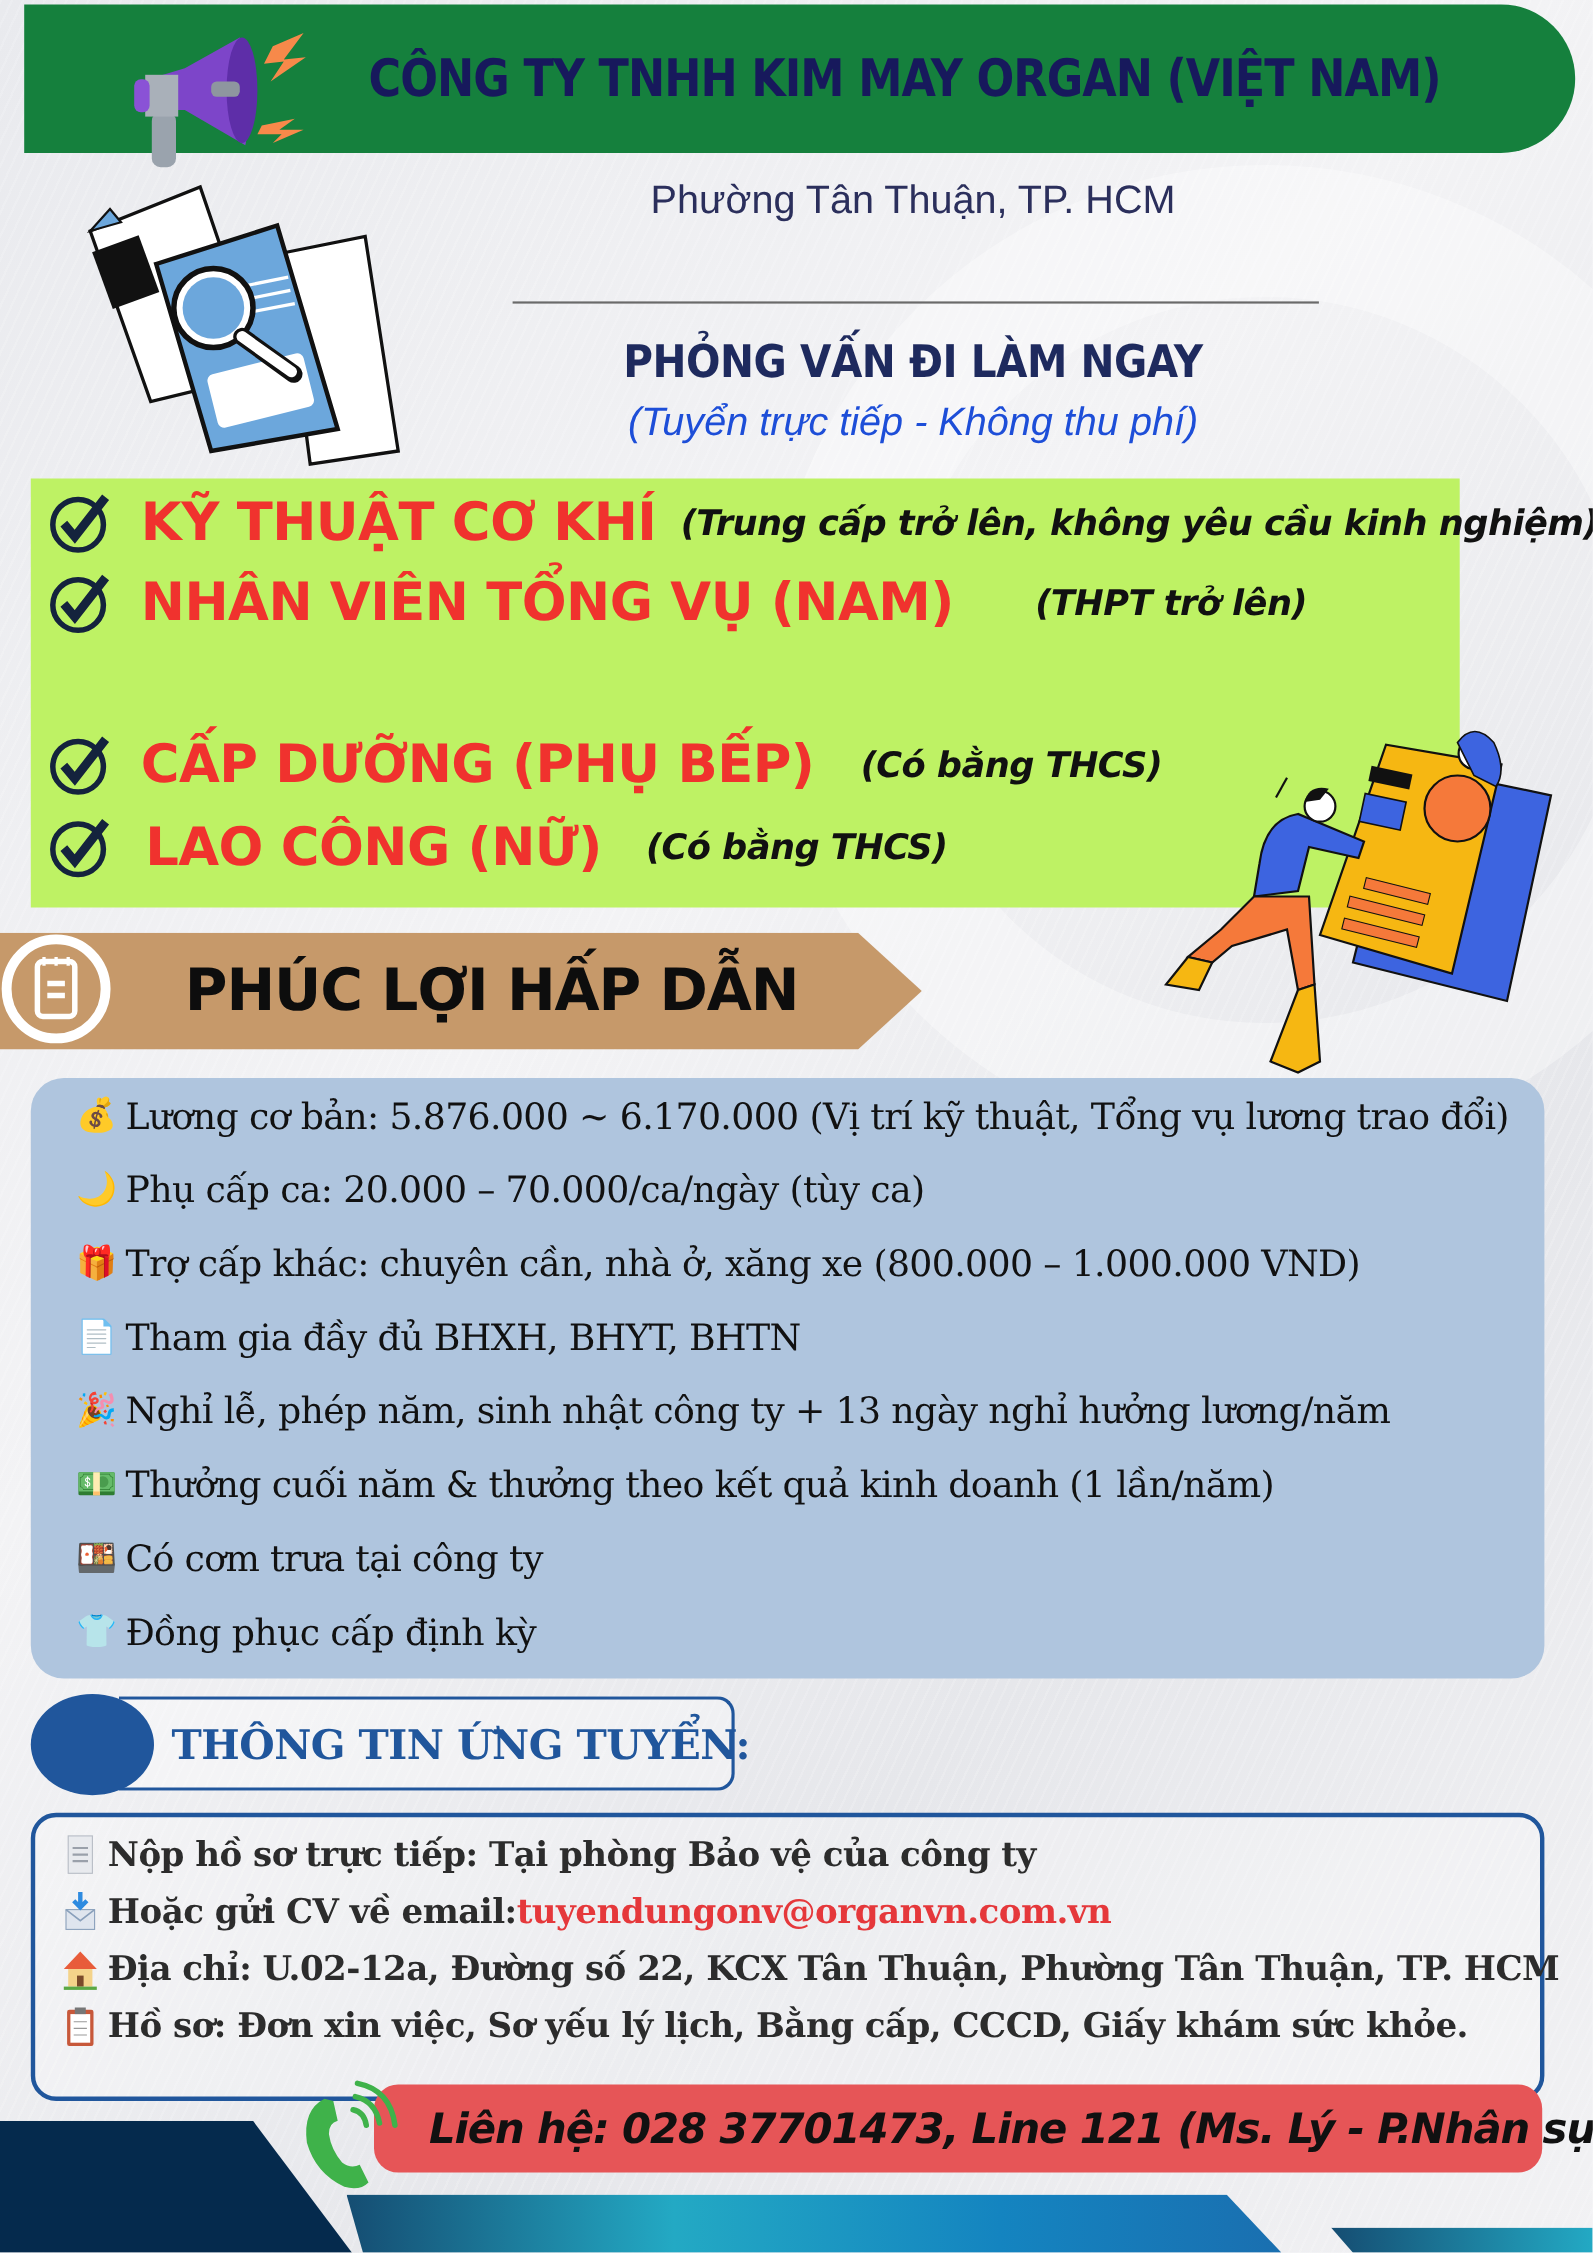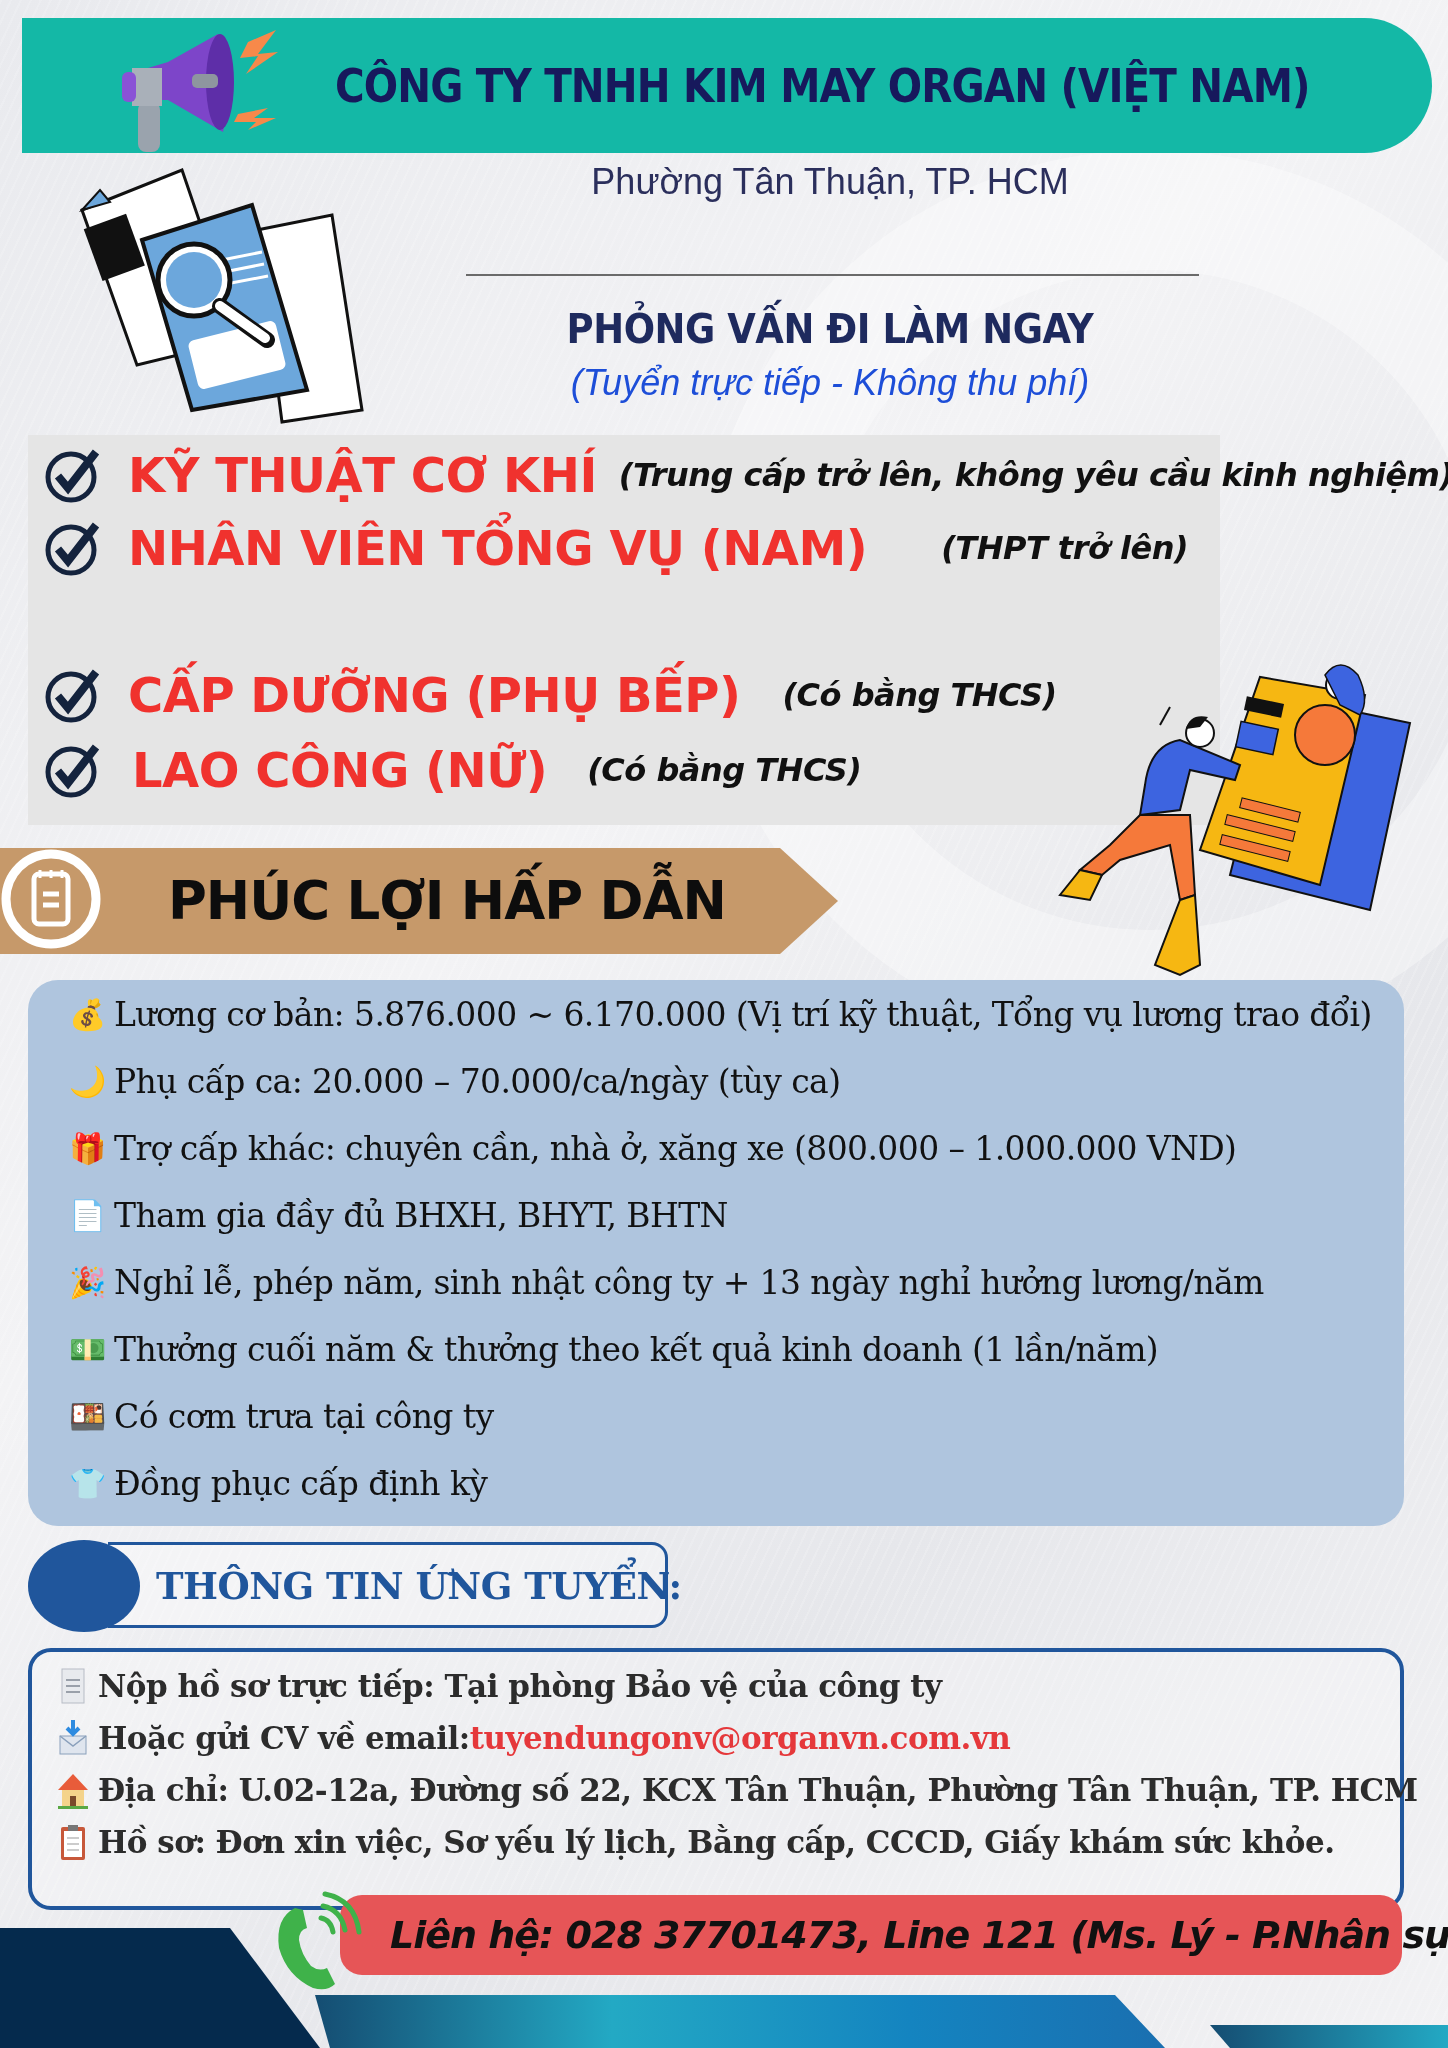--- a/index.html
+++ b/index.html
@@ -15,22 +15,22 @@
       repeating-linear-gradient(115deg, rgba(255,255,255,0.45) 0 2px, transparent 2px 9px);
     opacity: 0.35;
   }
   .bg-arc {
     position: absolute; width: 900px; height: 900px; border-radius: 50%;
     border: 120px solid rgba(255,255,255,0.35); left: 700px; top: 150px; pointer-events:none;
   }
 
   
   .header {
-    position: absolute; left: 22px; top: 18px; width: 1410px; height: 135px;
-    background: #14b8a6; border-radius: 0 68px 68px 0; padding-left: 28px;
+    position: absolute; left: 22px; top: 4px; width: 1410px; height: 135px;
+    background: #15803d; border-radius: 0 68px 68px 0; padding-left: 28px;
   }
   .header-title {
     position: absolute; left: 313px; top: 40px; font-size: 47px; font-weight: 900;
     color: #17195c; letter-spacing: -1px; white-space: nowrap;
     font-family: "DejaVu Sans", sans-serif; transform: scaleX(0.86); transform-origin: left center;
   }
   .megaphone { position: absolute; left: 98px; top: 22px; width: 190px; height: 140px; }
 
   
   .doc-illus { position: absolute; left: 62px; top: 160px; width: 320px; height: 270px; }
@@ -44,22 +44,22 @@
     font-size: 41px; font-weight: 900; color: #1e2a5e; letter-spacing: -0.5px;
     font-family: "DejaVu Sans", sans-serif; transform: scaleX(0.9);
   }
   .interview-sub {
     position: absolute; left: 360px; top: 362px; width: 940px; text-align: center;
     font-size: 36px; font-style: italic; color: #1d4ed8;
   }
 
   
   .jobs {
-    position: absolute; left: 28px; top: 435px; width: 1192px; height: 390px;
-    background: #e5e5e5;
+    position: absolute; left: 28px; top: 435px; width: 1299px; height: 390px;
+    background: #bef264;
     padding-left: 44px;
   }
   .job {
     position: absolute; left: 16px; height: 60px; display: flex; align-items: center; white-space: nowrap;
   }
   .check { width: 58px; height: 58px; margin-right: 26px; flex: none; }
   .job-title {
     font-size: 48px; font-weight: 900; color: #f0322e; letter-spacing: -0.5px;
     font-family: "DejaVu Sans", sans-serif;
   }

